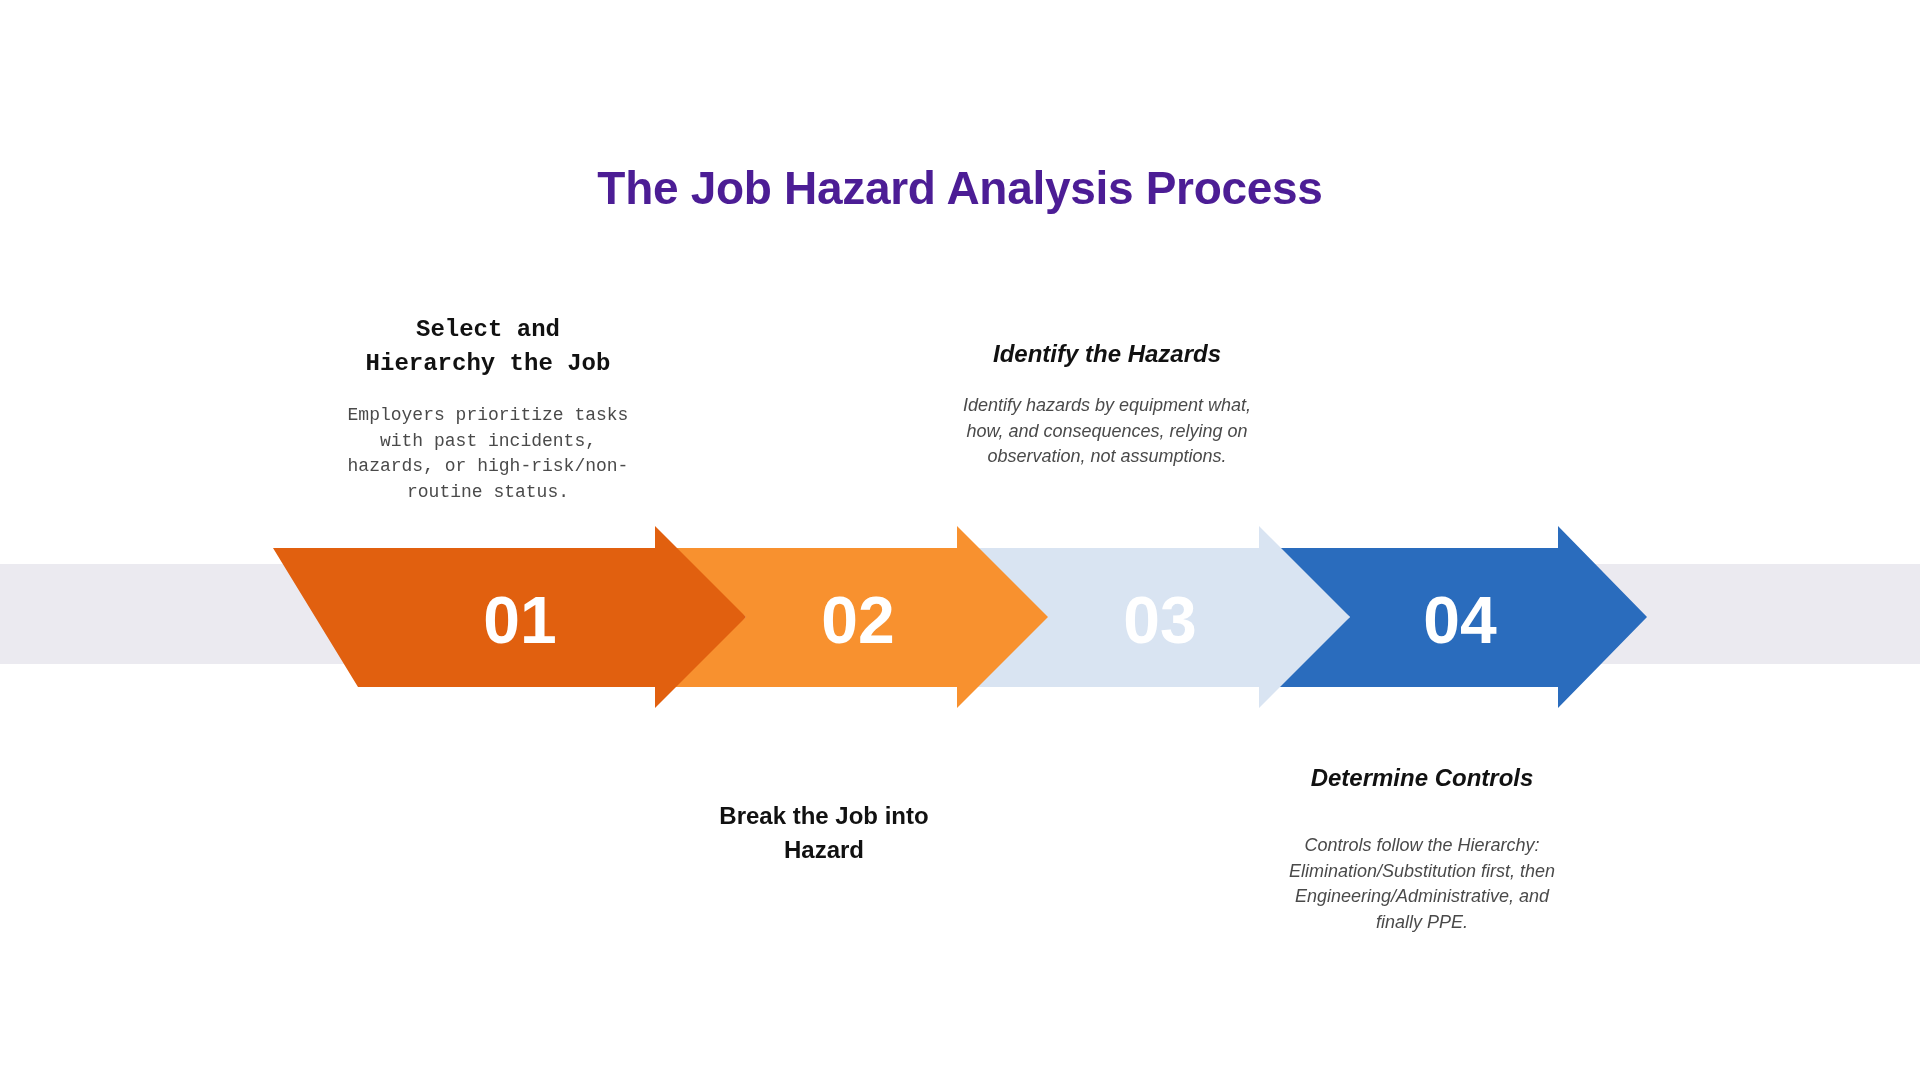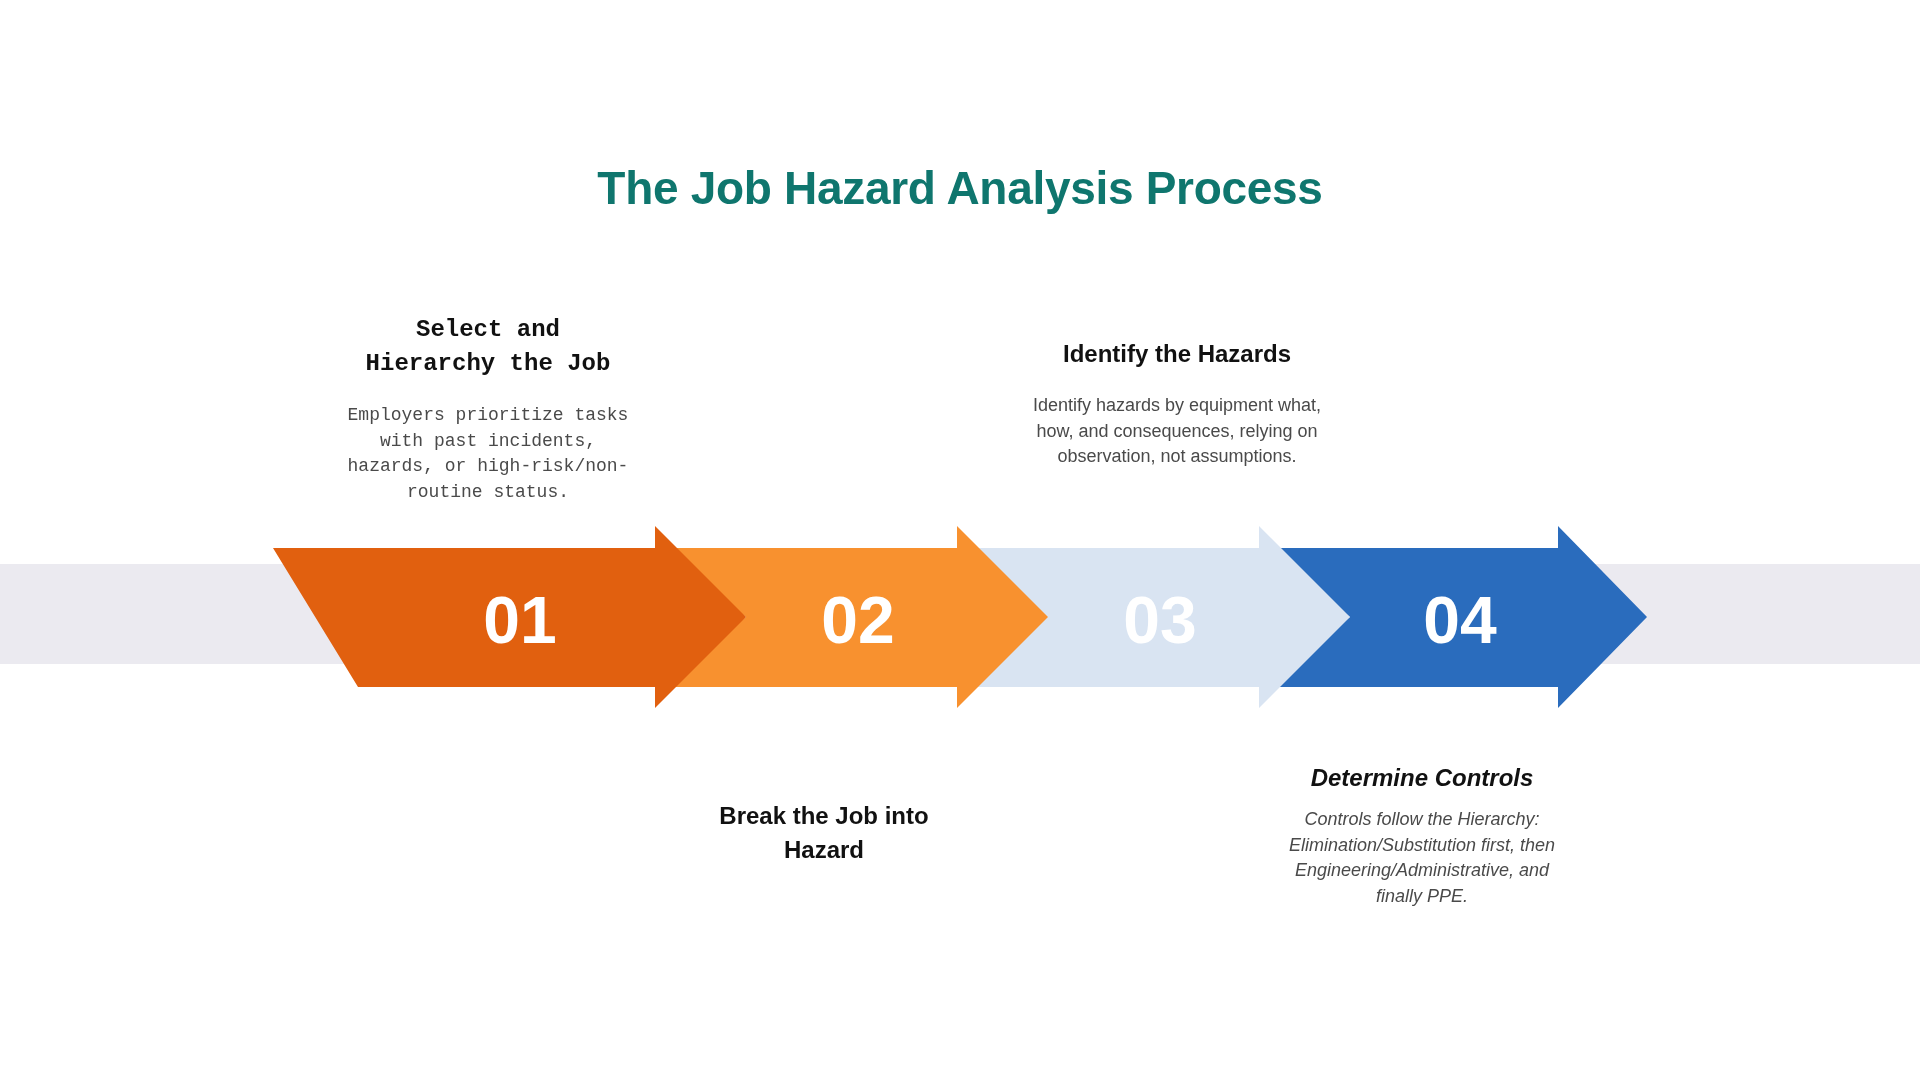--- a/index.html
+++ b/index.html
@@ -30,21 +30,21 @@
   
   #page-title {
     position: absolute;
     left: 0;
     top: 163px;
     width: 1920px;
     text-align: center;
     font-size: 46px;
     font-weight: bold;
     letter-spacing: -0.3px;
-    color: #0f766e;
+    color: #4c1d95;
     line-height: 1.12;
   }
 
   
   #arrow-row {
     position: absolute;
     left: 0;
     top: 0;
     width: 1920px;
     height: 1080px;
@@ -75,25 +75,25 @@
     margin: 0;
   }
   .step-body {
     font-size: 18px;
     font-weight: normal;
     color: #4a4a4a;
     line-height: 1.42;
     margin: 0;
   }
   .above .step-body { margin-top: 22px; }
-  .below .step-body { margin-top: 12px; }
+  .below .step-body { margin-top: 38px; }
 
   
   #step-text-1 { left: 338px;  top: 313px; font-family: Liberation Mono, monospace; }
-  #step-text-3 { left: 1027px;  top: 337px; }
+  #step-text-3 { left: 957px;  top: 337px; font-style: italic; }
   #step-text-2 { left: 674px;  top: 799px; }
   #step-text-4 { left: 1272px; top: 761px; font-style: italic; }
 </style>
 </head>
 <body style="background: rgb(255, 255, 255);">
 
 <div id="band-strip" style="background: rgb(235, 234, 240);"></div>
 
 <div id="page-title">The Job Hazard Analysis Process</div>
 

